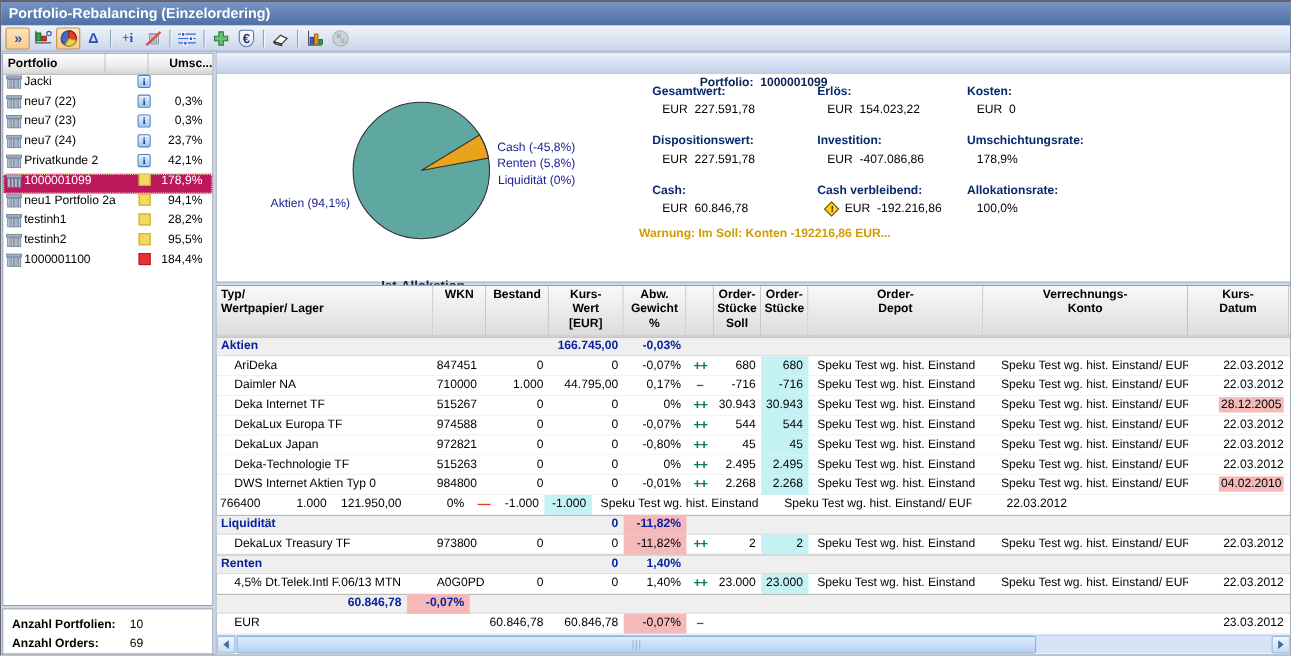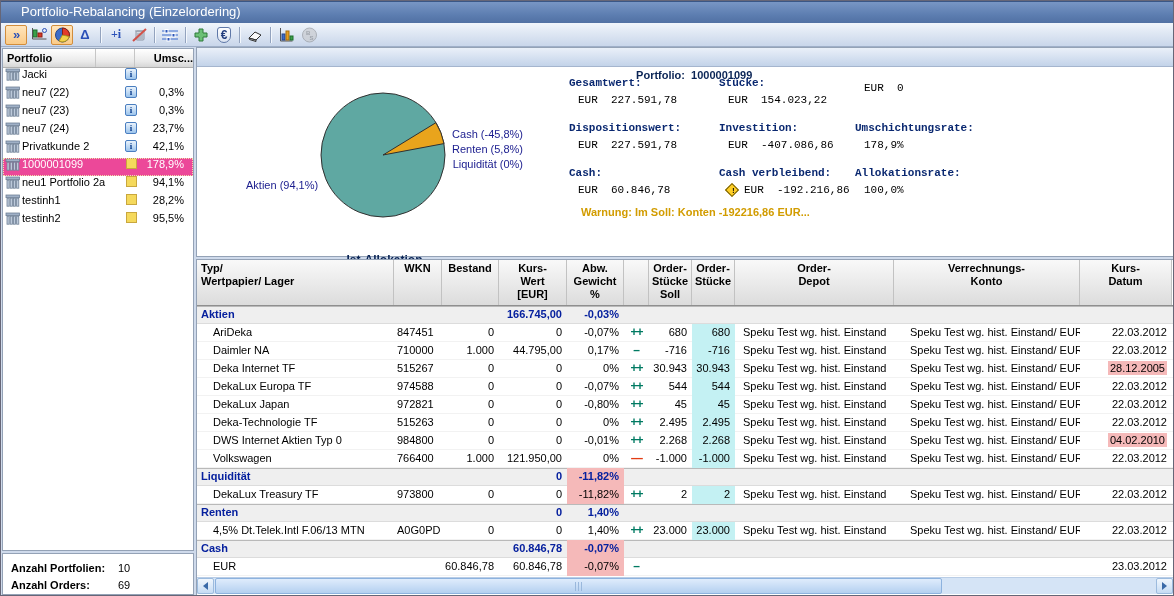--- a/index.html
+++ b/index.html
@@ -3,21 +3,21 @@
 <meta charset="utf-8">
 <style>
   * { box-sizing: border-box; margin: 0; padding: 0; }
   body { font-family: "Liberation Sans", sans-serif; font-size: 11px; color: #000; }
   #app { position: relative; width: 1174px; height: 596px; background: #CFDAEB; border: 1px solid #667; overflow: hidden; }
 
   
   #titlebar { position:absolute; left:0; top:0; width:100%; height:26px;
     background: linear-gradient(#7896C4 0%, #5C7DB0 55%, #4C6C9E 100%);
     border-top:1px solid #3A5786; border-bottom:1px solid #39547F;
-    color:#fff; font-size:13px; font-weight:normal; line-height:20px; padding-left:20px; }
+    color:#fff; font-size:13px; font-weight:bold; line-height:20px; padding-left:7px; }
 
   
   #toolbar { position:absolute; left:0; top:22px; width:100%; height:24px;
     background: linear-gradient(#F0F5FB, #C9D6EA); border-bottom:1px solid #9FAFC8;
     display:flex; align-items:center; padding-left:4px; }
   .tbtn { height:20px; min-width:22px; display:flex; align-items:center; justify-content:center;
     border:1px solid transparent; border-radius:2px; margin-right:1px; cursor:pointer; }
   .tbtn.active { background: linear-gradient(#FFE5BC, #FBCB88); border-color:#D28D3C; }
   .tbtn.disabled { opacity:.75; }
   .tsep { width:1px; height:16px; background:#93A3BE; margin:0 4px 0 3px; box-shadow:1px 0 0 #F4F8FD; }
@@ -29,42 +29,42 @@
   
   #leftlist { position:absolute; left:1px; top:47px; width:192px; height:503px; background:#fff; border:1px solid #94A2B6; }
   #lheader { display:flex; height:19px; background:linear-gradient(#FFFFFF,#E9E9E9 70%,#D6D6D6); border-bottom:1px solid #AFAFAF; font-weight:bold;gap:15px; }
   #lheader span { line-height:18px; padding-left:4px; border-right:1px solid #C6C6C6; }
   .lh1 { width:114px; } .lh2 { width:28px; } .lh3 { width:46px; border-right:none !important; }
   .prow { display:flex; height:18px; cursor:default; }
   .prow .picon { width:19px; display:flex; justify-content:center; flex:none; }
   .prow .pname { width:95px; flex:none; white-space:nowrap; overflow:hidden; }
   .prow .pstat { width:28px; flex:none; display:flex; justify-content:center; }
   .prow .ppct { width:44px; flex:none; text-align:right; padding-right:5px; }
-  .prow.selected { background:#ec4899; color:#fff; outline:1px dotted #F0E2A8; outline-offset:-1px; }
+  .prow.selected { background:#be185d; color:#fff; outline:1px dotted #F0E2A8; outline-offset:-1px; }
   .ico-info { width:12px; height:12px; border:1px solid #4A7EC0; border-radius:2px;
     background:linear-gradient(#EAF3FC,#9CC4EC); color:#0A3C8C; font-weight:bold; font-size:9px;
     font-family:"Liberation Serif",serif; text-align:center; line-height:10px; }
   .ico-sq { width:11px; height:11px; }
   .ico-sq.yellow { background:#F5D95C; border:1px solid #C9A73E; }
   .ico-sq.red { background:#E63232; border:1px solid #AA2020; }
 
   
   #leftfooter { position:absolute; left:1px; top:552px; width:192px; height:42px; background:#fff; border:1px solid #94A2B6; padding:5px 0 0 8px; }
   .frow { display:flex; height:17px; align-items:center; }
   .frow .flabel { font-weight:bold; width:107px; }
 
   
   #summary { position:absolute; left:195px; top:46px; width:978px; height:210px; background:#fff; border:1px solid #94A2B6; }
   #sheader { height:19px; background:linear-gradient(#EAF0F9,#C3D3E9); border-bottom:1px solid #A5B5CE;
     text-align:center; font-weight:bold; color:#0A2455; line-height:18px; white-space:pre; }
   #pie { position:absolute; left:120px; top:41px; }
   #callouts-right { position:absolute; left:180px; top:55px; width:146px; text-align:right; color:#1A1C8E; line-height:15px;margin-top:24px; }
   #callout-left { position:absolute; left:49px; top:131px; color:#1A1C8E; }
   #charttitle { position:absolute; left:115px; top:205px; width:145px; text-align:center; font-weight:bold; font-size:12px; color:#0A2455; }
-  #metrics { position:absolute; left:372px; top:29px; display:grid; grid-template-columns:150px 136px 250px; grid-auto-rows:45px;font-family:Liberation Mono, monospace; }
+  #metrics { position:absolute; left:396px; top:29px; display:grid; grid-template-columns:150px 136px 250px; grid-auto-rows:45px; }
   .mlabel { font-weight:bold; color:#0A2870; }
   .mvalue { padding-left:9px; margin-top:5px; white-space:pre; display:flex; align-items:center; }
   .warnico { width:10px; height:10px; background:#FFCF26; border:1px solid #6B5500; transform:rotate(45deg);
     display:inline-block; position:relative; margin:0 7px 0 -1px; flex:none; }
   .warnico i { position:absolute; left:3px; top:-1px; transform:rotate(-45deg); font-style:normal; font-weight:bold; font-size:8px; color:#111; }
   #warnline { position:absolute; left:384px; top:158px; font-weight:bold; color:#D29C00; }
 
   
   #tablepanel { position:absolute; left:195px; top:258px; width:978px; height:337px; background:#fff; border:1px solid #94A2B6; }
   #thead { display:flex; height:46px; border-bottom:1px solid #8F8F8F; }
@@ -342,20 +342,38 @@
                 <rect x="11.6" y="4.2" width="2.2" height="8"></rect>
               </g>
             </svg>
           </span>
           <span class="pname">testinh2</span>
           <span class="pstat">
             <span class="ico-sq yellow"></span>
           </span>
           <span class="ppct">95,5%</span>
         </div>
+        <div class="prow">
+          <span class="picon">
+            <svg width="16" height="14">
+              <rect x="1" y="1" width="13.5" height="2.6" fill="#9FB0C6" stroke="#6F8096" stroke-width="0.8"></rect>
+              <g fill="#BCC9DA" stroke="#6F8096" stroke-width="0.8">
+                <rect x="2" y="4.2" width="2.2" height="8"></rect>
+                <rect x="5.2" y="4.2" width="2.2" height="8"></rect>
+                <rect x="8.4" y="4.2" width="2.2" height="8"></rect>
+                <rect x="11.6" y="4.2" width="2.2" height="8"></rect>
+              </g>
+            </svg>
+          </span>
+          <span class="pname">1000001100</span>
+          <span class="pstat">
+            <span class="ico-sq red"></span>
+          </span>
+          <span class="ppct">184,4%</span>
+        </div>
       </div>
   </div>
 
   <div id="leftfooter">
     <div class="frow">
       <span class="flabel">Anzahl Portfolien:</span>
       <span>10</span>
     </div>
     <div class="frow">
       <span class="flabel">Anzahl Orders:</span>
@@ -377,24 +395,25 @@
       <div>Liquidität (0%)</div>
     </div>
     <div id="callout-left">Aktien (94,1%)</div>
     <div id="charttitle">Ist-Allokation</div>
     <div id="metrics">
         <div>
           <div class="mlabel">Gesamtwert:</div>
           <div class="mvalue">EUR  227.591,78</div>
         </div>
         <div>
-          <div class="mlabel">Stücke:</div>
+          <div class="mlabel">Erlös:</div>
           <div class="mvalue">EUR  154.023,22</div>
         </div>
         <div>
+          <div class="mlabel">Kosten:</div>
           <div class="mvalue">EUR  0</div>
         </div>
         <div>
           <div class="mlabel">Dispositionswert:</div>
           <div class="mvalue">EUR  227.591,78</div>
         </div>
         <div>
           <div class="mlabel">Investition:</div>
           <div class="mvalue">EUR  -407.086,86</div>
         </div>
@@ -542,21 +561,20 @@
           <div class="tc a-right" style="width: 68px;">0</div>
           <div class="tc a-right" style="width: 57px;">-0,01%</div>
           <div class="tc a-center" style="width: 25px;"><span class="sign-pp">++</span></div>
           <div class="tc a-right" style="width: 43px;">2.268</div>
           <div class="tc a-right cyanbg" style="width: 43px;">2.268</div>
           <div class="tc a-left" style="width: 159px; padding-left: 8px;">Speku Test wg. hist. Einstand</div>
           <div class="tc a-left" style="width: 186px; padding-left: 16px;">Speku Test wg. hist. Einstand/ EUR</div>
           <div class="tc a-right" style="width: 92px;"><span class="pinkpad">04.02.2010</span></div>
         </div>
         <div class="trow item">
-          <div class="tc a-left" style="width: 197px; padding-left: 16px;">Volkswagen</div>
           <div class="tc a-left" style="width: 48px; padding-left: 3px;">766400</div>
           <div class="tc a-right" style="width: 57px;">1.000</div>
           <div class="tc a-right" style="width: 68px;">121.950,00</div>
           <div class="tc a-right" style="width: 57px;">0%</div>
           <div class="tc a-center" style="width: 25px;"><span class="sign-mm">––</span></div>
           <div class="tc a-right" style="width: 43px;">-1.000</div>
           <div class="tc a-right cyanbg" style="width: 43px;">-1.000</div>
           <div class="tc a-left" style="width: 159px; padding-left: 8px;">Speku Test wg. hist. Einstand</div>
           <div class="tc a-left" style="width: 186px; padding-left: 16px;">Speku Test wg. hist. Einstand/ EUR</div>
           <div class="tc a-right" style="width: 92px;">22.03.2012</div>
@@ -607,21 +625,20 @@
           <div class="tc a-right" style="width: 68px;">0</div>
           <div class="tc a-right" style="width: 57px;">1,40%</div>
           <div class="tc a-center" style="width: 25px;"><span class="sign-pp">++</span></div>
           <div class="tc a-right" style="width: 43px;">23.000</div>
           <div class="tc a-right cyanbg" style="width: 43px;">23.000</div>
           <div class="tc a-left" style="width: 159px; padding-left: 8px;">Speku Test wg. hist. Einstand</div>
           <div class="tc a-left" style="width: 186px; padding-left: 16px;">Speku Test wg. hist. Einstand/ EUR</div>
           <div class="tc a-right" style="width: 92px;">22.03.2012</div>
         </div>
         <div class="trow group">
-          <div class="tc a-left" style="width: 197px; padding-left: 4px;">Cash</div>
           <div class="tc a-left" style="width: 48px; padding-left: 3px;"></div>
           <div class="tc a-right" style="width: 57px;"></div>
           <div class="tc a-right" style="width: 68px;">60.846,78</div>
           <div class="tc a-right pinkbg" style="width: 57px;">-0,07%</div>
           <div class="tc a-center" style="width: 25px;"></div>
           <div class="tc a-right" style="width: 43px;"></div>
           <div class="tc a-right" style="width: 43px;"></div>
           <div class="tc a-left" style="width: 159px; padding-left: 8px;"></div>
           <div class="tc a-left" style="width: 186px; padding-left: 16px;"></div>
           <div class="tc a-right" style="width: 92px;"></div>

